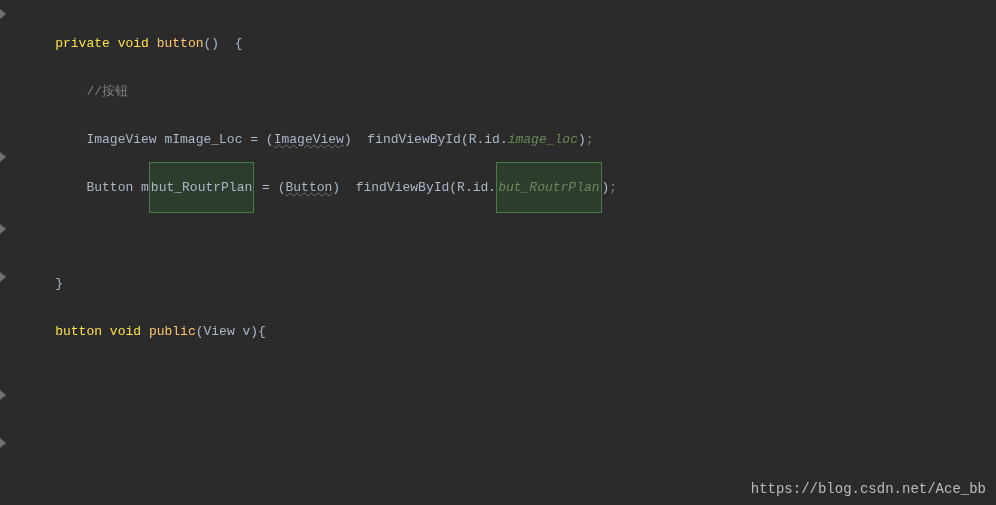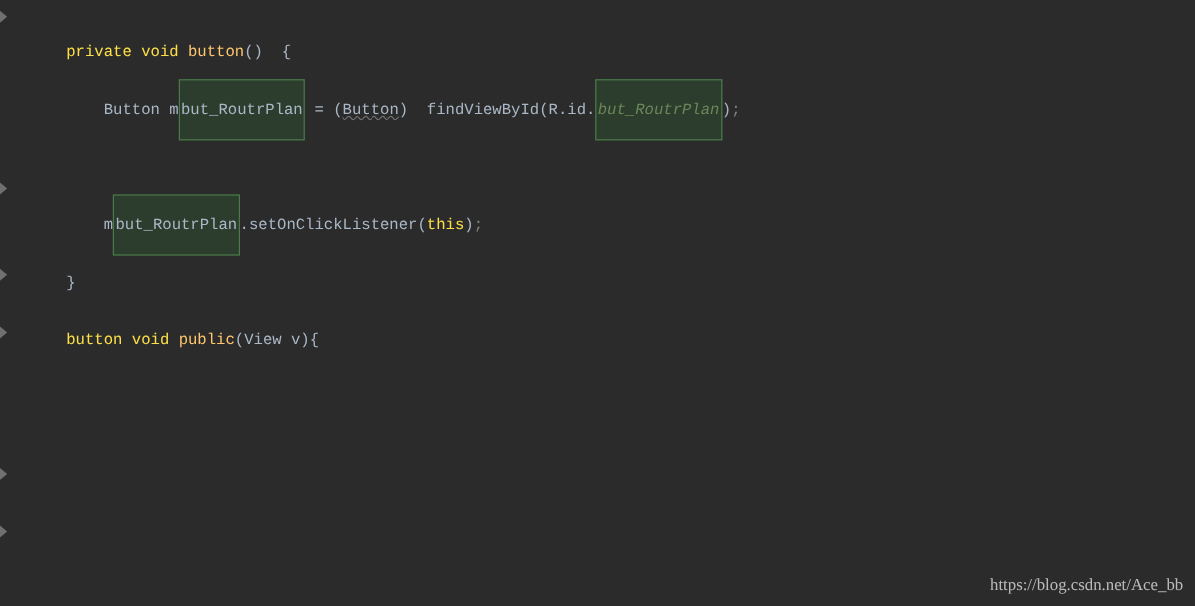--- a/index.html
+++ b/index.html
@@ -52,43 +52,44 @@
   .boxed-green {
     background: rgba(50,95,50,0.35);
     border: 1px solid #4a7a4a;
     padding: 17px 1px;
   }
   .watermark {
     position: absolute;
     right: 10px;
     bottom: 8px;
     color: #d4d4d4;
-    font-family: Liberation Serif, serif;
+    font-family: Liberation Mono, monospace;
     font-size: 14px;
     opacity: 0.85;
   }
   .line { display: block; }
 </style>
 </head>
 <body>
 
 <div class="gutter">
   <div class="gi-arrow" style="top:9px;"></div>
   <div class="gi-arrow" style="top:152px;"></div>
   <div class="gi-arrow" style="top:224px;"></div>
   <div class="gi-arrow" style="top:272px;"></div>
   <div class="gi-arrow" style="top:390px;"></div>
   <div class="gi-arrow" style="top:438px;"></div>
 </div>
 
 <div class="code">
 <span class="line">    <span class="kw-orange">private</span> <span class="kw-orange">void</span> <span class="kw-yellow">button</span><span class="punct">()  {</span></span>
+<span class="line">        <span class="comment">//按钮</span></span>
+<span class="line">        <span class="ident">ImageView</span><span class="ident"> mImage_Loc = (</span><span class="wavy-under">ImageView</span><span class="ident">)  findViewById(R.id.</span><span class="str-green">image_loc</span><span class="punct">)</span><span class="semi-gray">;</span></span>
 <span class="line">        <span class="ident">Button</span><span class="ident"> m</span><span class="boxed-green">but_RoutrPlan</span><span class="ident"> = (</span><span class="wavy-under">Button</span><span class="ident">)  findViewById(R.id.</span><span class="str-green boxed-green">but_RoutrPlan</span><span class="punct">)</span><span class="semi-gray">;</span></span>
 <span class="line"> </span>
-<span class="line">        <span class="ident">m</span><span class="boxed-green">but_RoutrPlan</span><span class="ident">.setOnClickListener(</span><span class="kw-orange">this</span><span class="punct">)</span><span class="semi-gray">;</span></span>
 <span class="line">    <span class="punct">}</span></span>
 <span class="line">    <span class="kw-orange">button</span> <span class="kw-orange">void</span> <span class="kw-yellow">public</span><span class="ident">(View v)</span><span class="punct">{</span></span>
 
 
 
 
 
 
 
 

